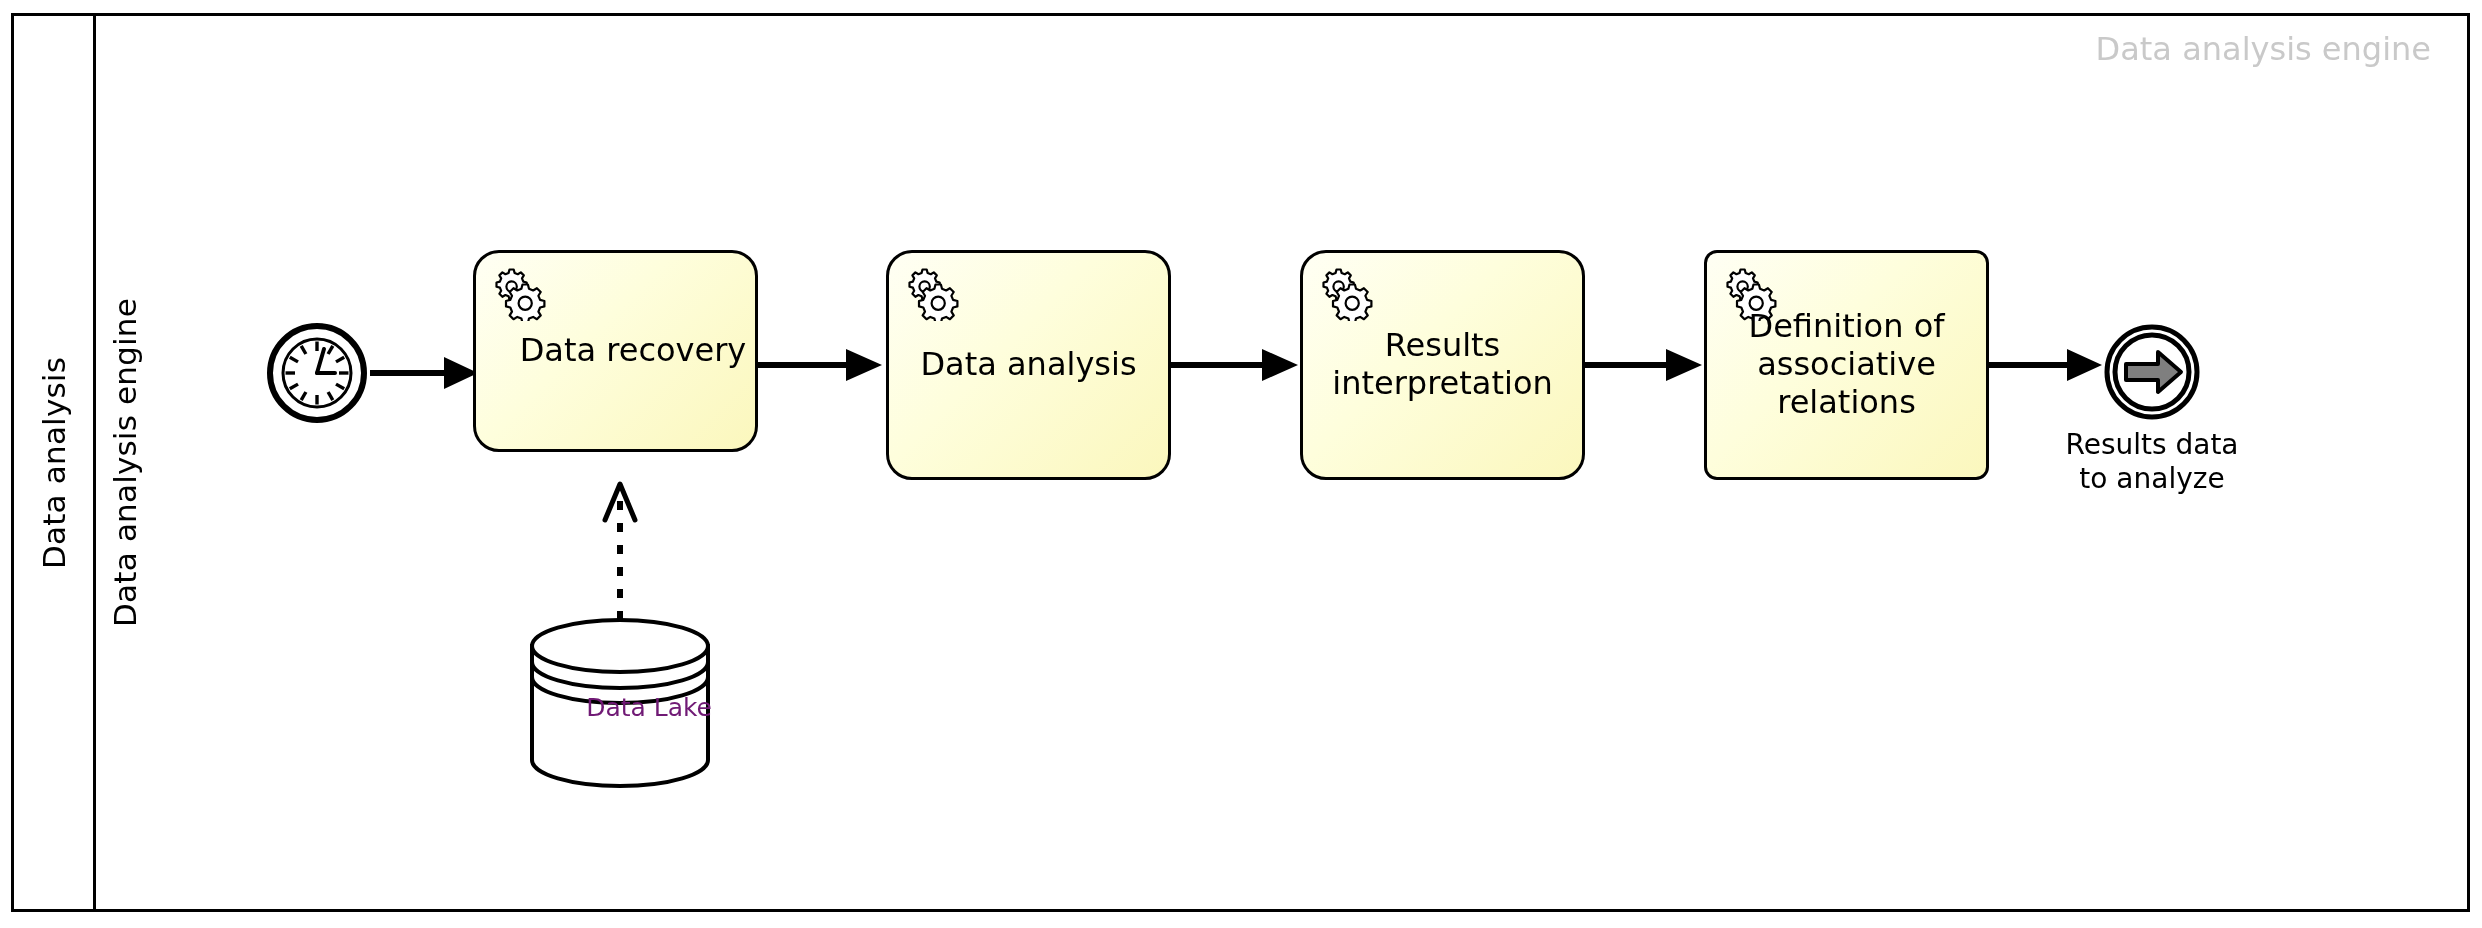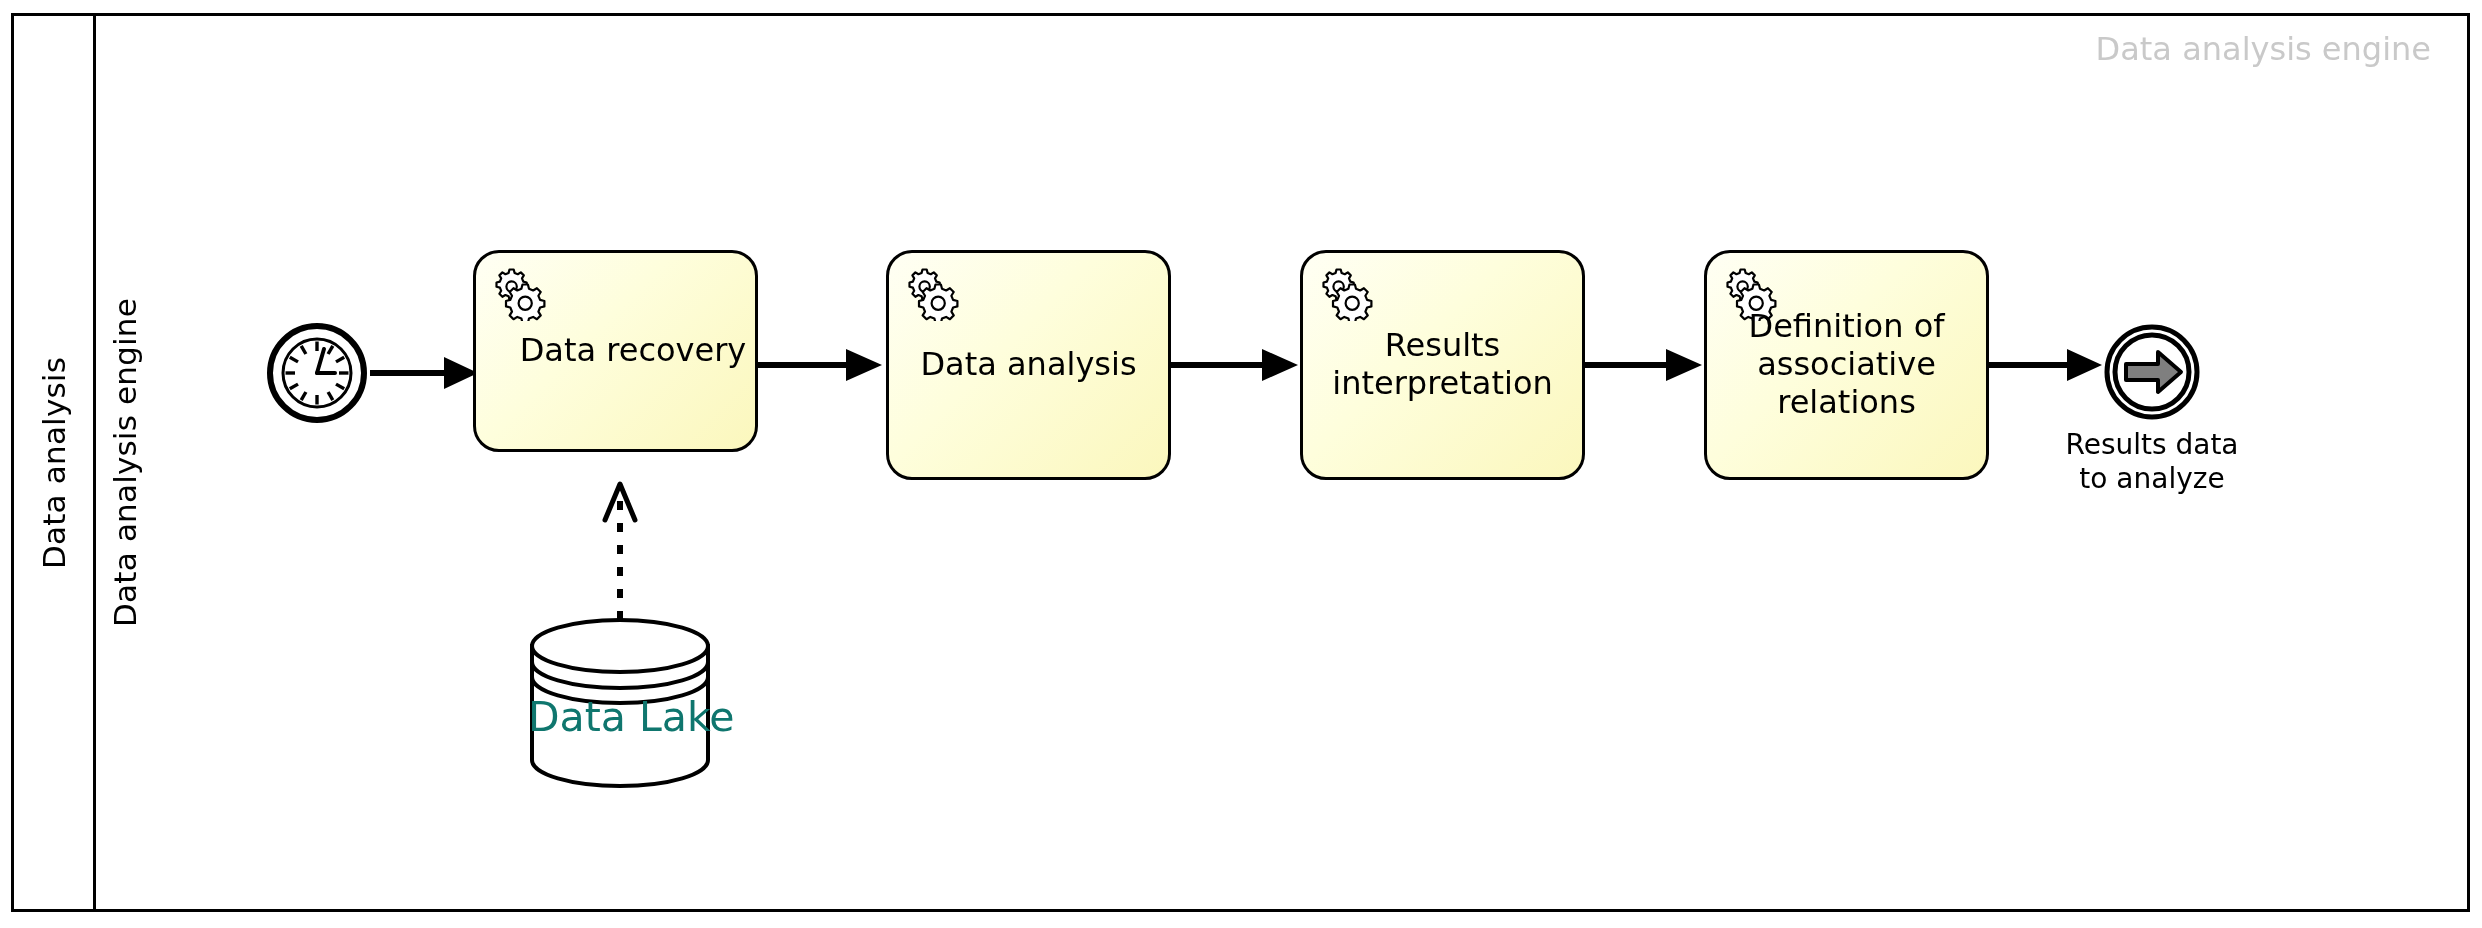--- a/index.html
+++ b/index.html
@@ -128,23 +128,23 @@
 
   
   .flow {
     position: absolute;
   }
   .datastore {
     position: absolute;
   }
   .ds-label {
     position: absolute;
-    text-align: center;
-    font-size: 41px;
-    color: #0f766e;
+    text-align: right;
+    font-size: 25px;
+    color: #701a75;
     white-space: nowrap;
   }
 </style>
 </head>
 <body>
 
 <div id="canvas">
 
   <div class="pool">
 
@@ -249,21 +249,21 @@
 interpretation</span>
   </div>
 
   <div class="flow" style="left:1585px; top:345px; width:122px; height:40px;">
     <svg width="122" height="40" viewBox="0 0 122 40">
       <line x1="0" y1="20" x2="85" y2="20" stroke="#000000" stroke-width="6"></line>
       <polygon points="81,4 117,20 81,36" fill="#000000"></polygon>
     </svg>
   </div>
 
-  <div class="task" style="left:1704px; top:250px; width:285px; height:230px;">
+  <div class="task" style="left:1704px; top:250px; width:285px; height:230px;border-radius:13px;">
     <svg class="task-icon" viewBox="0 0 54 54">
       <g fill="#ffffff" stroke="#000000" stroke-width="2.2" stroke-linejoin="round">
         <path d="M17.5 2.5 l4.2 0 0.9 3.4 3.2 1.3 3.0 -1.8 3.0 3.0 -1.8 3.0 1.3 3.2 3.4 0.9 0 4.2 -3.4 0.9 -1.3 3.2 1.8 3.0 -3.0 3.0 -3.0 -1.8 -3.2 1.3 -0.9 3.4 -4.2 0 -0.9 -3.4 -3.2 -1.3 -3.0 1.8 -3.0 -3.0 1.8 -3.0 -1.3 -3.2 -3.4 -0.9 0 -4.2 3.4 -0.9 1.3 -3.2 -1.8 -3.0 3.0 -3.0 3.0 1.8 3.2 -1.3 z"></path>
         <circle cx="19.6" cy="19.6" r="5.2"></circle>
       </g>
       <g fill="#ffffff" stroke="#000000" stroke-width="2.2" stroke-linejoin="round">
         <path d="M30.5 17.5 l5.4 0 1.1 4.3 4.1 1.7 3.8 -2.3 3.8 3.8 -2.3 3.8 1.7 4.1 4.3 1.1 0 5.4 -4.3 1.1 -1.7 4.1 2.3 3.8 -3.8 3.8 -3.8 -2.3 -4.1 1.7 -1.1 4.3 -5.4 0 -1.1 -4.3 -4.1 -1.7 -3.8 2.3 -3.8 -3.8 2.3 -3.8 -1.7 -4.1 -4.3 -1.1 0 -5.4 4.3 -1.1 1.7 -4.1 -2.3 -3.8 3.8 -3.8 3.8 2.3 4.1 -1.7 z"></path>
         <circle cx="33.2" cy="36.2" r="6.6"></circle>
       </g>
     </svg>

